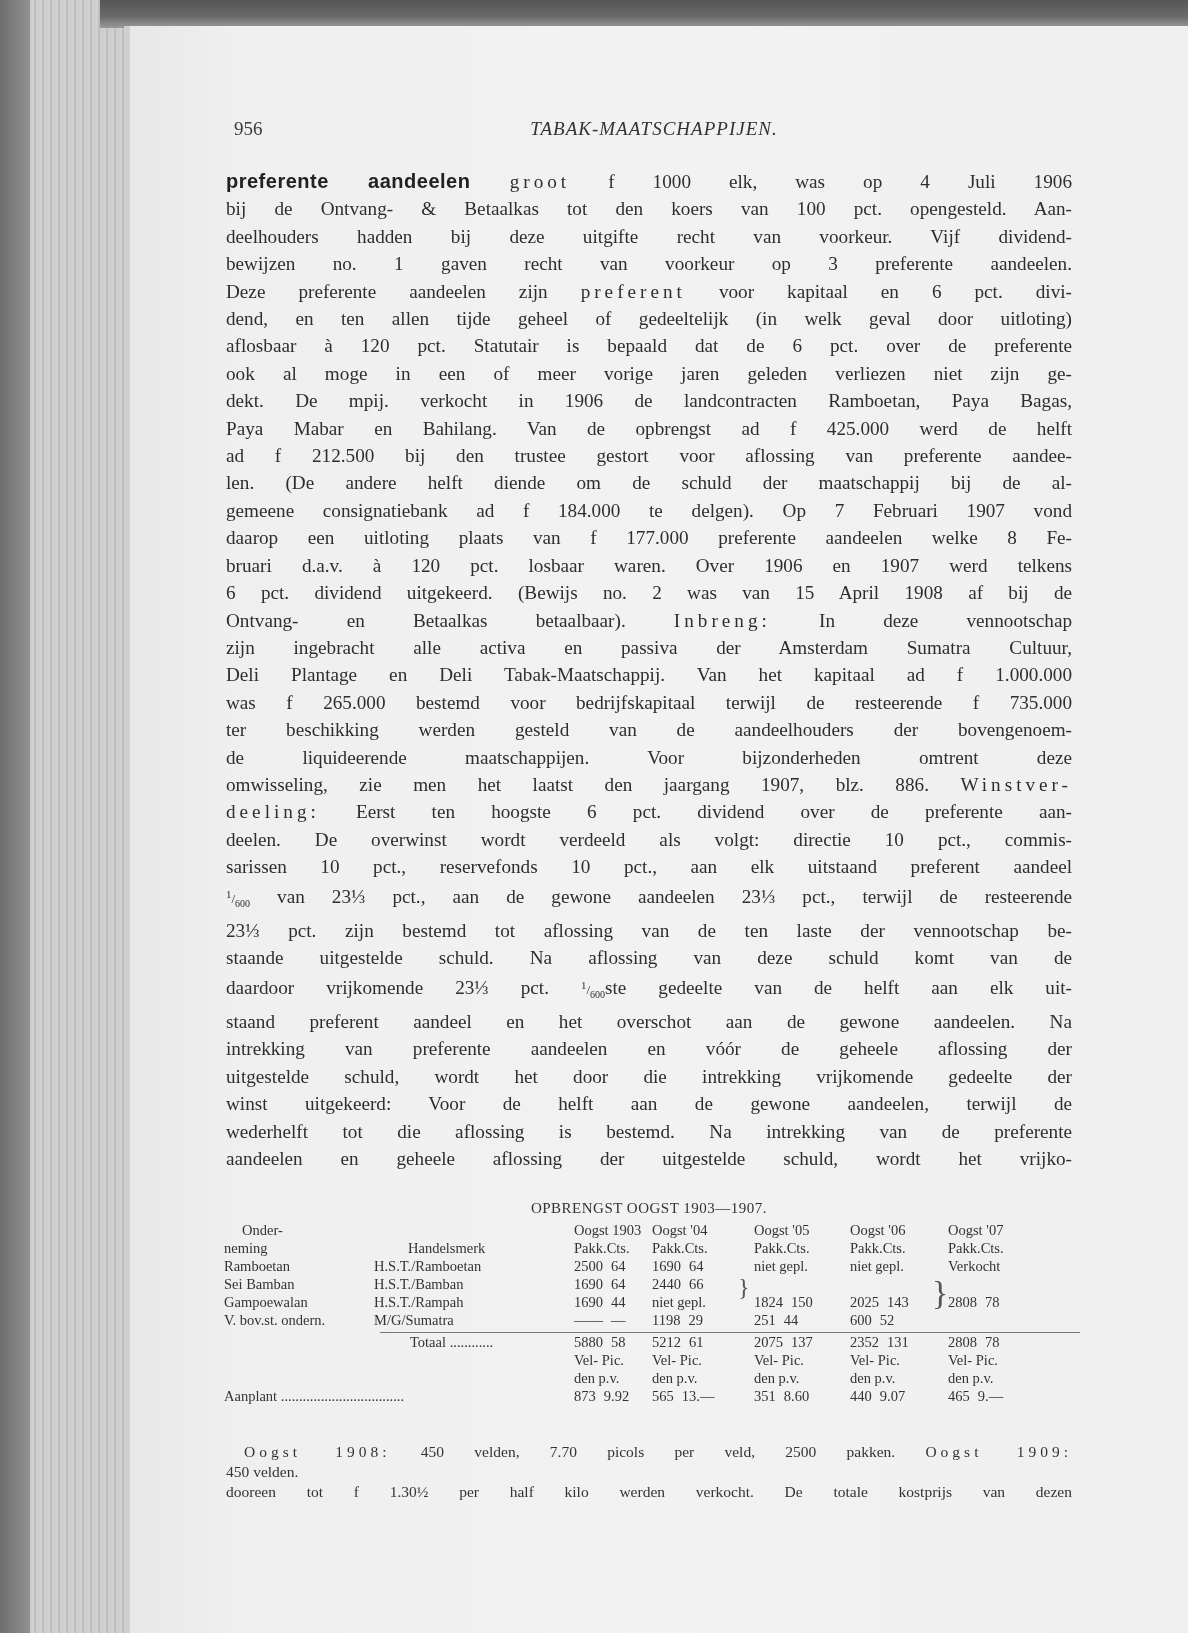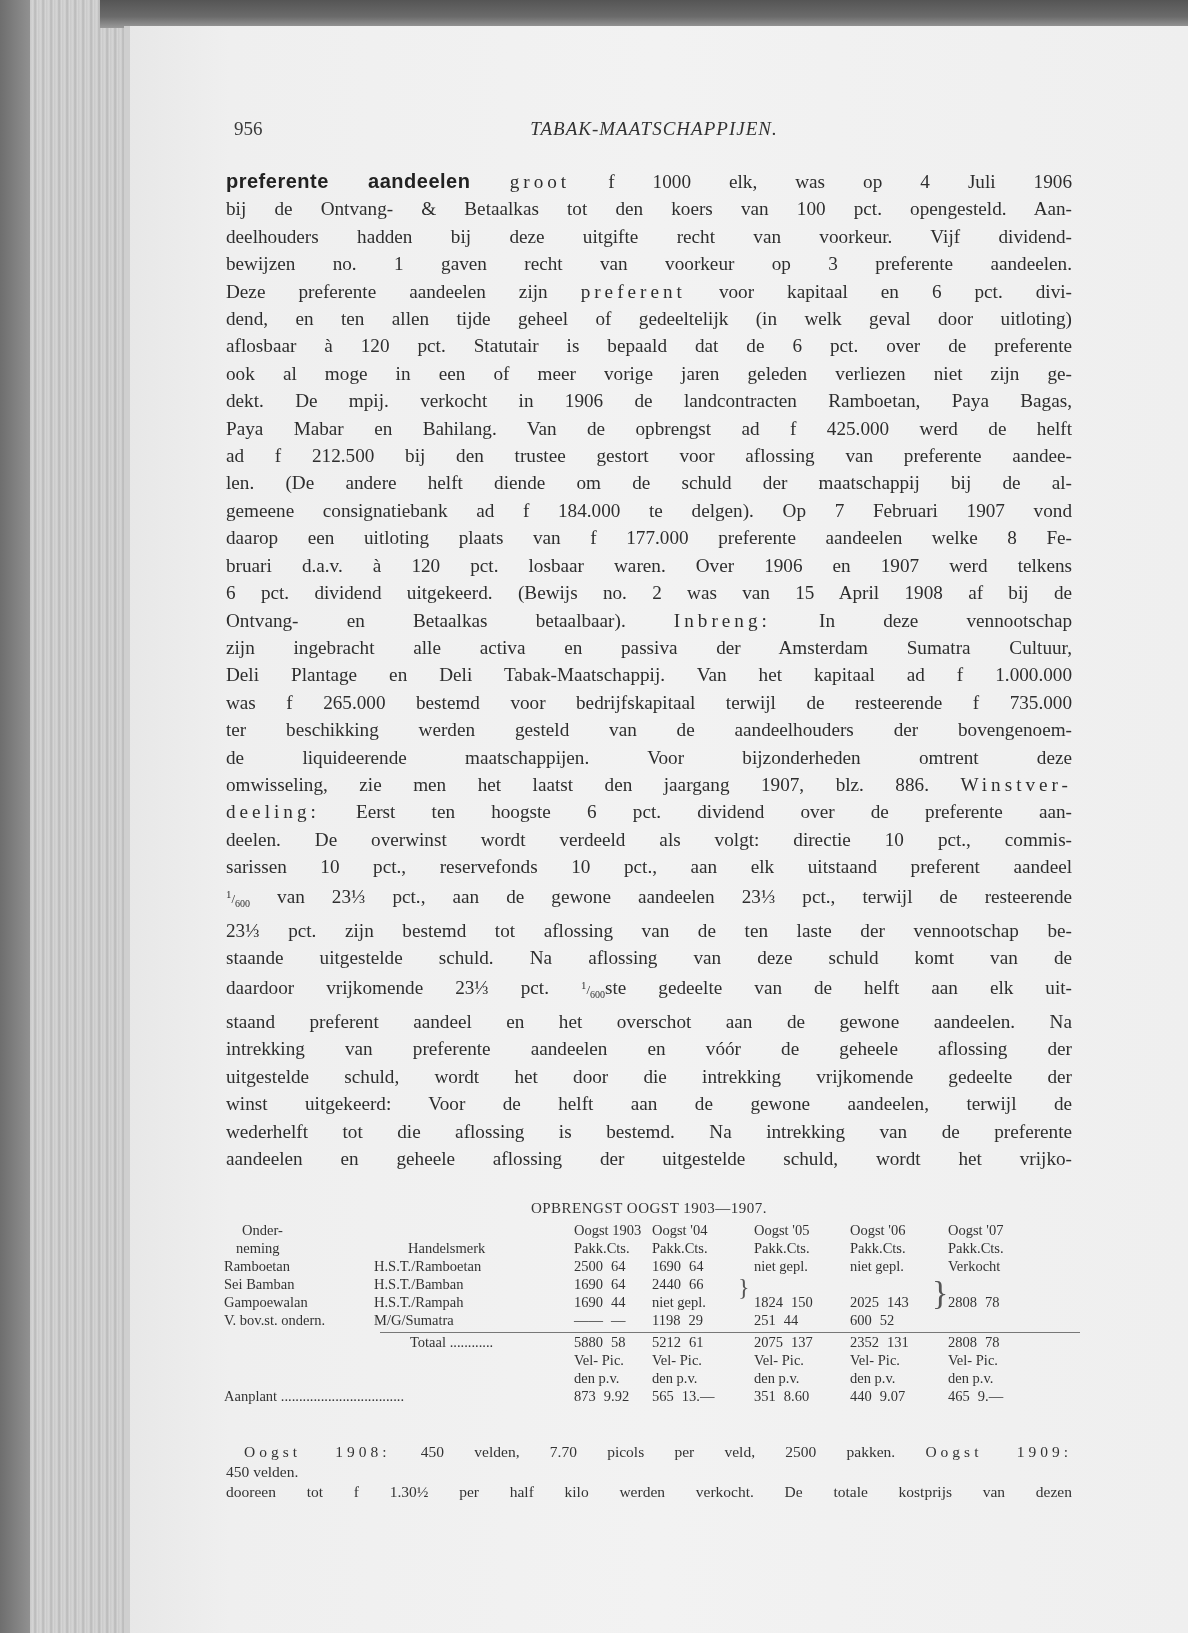--- a/index.html
+++ b/index.html
@@ -147,21 +147,21 @@
 <div class="harvest-table">
   <div class="trow">
     <span class="cell c-name" style="left:22px">Onder-</span>
     <span class="cell c-03">Oogst 1903</span>
     <span class="cell c-04">Oogst '04</span>
     <span class="cell c-05">Oogst '05</span>
     <span class="cell c-06">Oogst '06</span>
     <span class="cell c-07">Oogst '07</span>
   </div>
   <div class="trow">
-    <span class="cell c-name" style="left:16px">neming</span>
+    <span class="cell c-name" style="left:4px">neming</span>
     <span class="cell" style="left:188px">Handelsmerk</span>
     <span class="cell c-03">Pakk.Cts.</span>
     <span class="cell c-04">Pakk.Cts.</span>
     <span class="cell c-05">Pakk.Cts.</span>
     <span class="cell c-06">Pakk.Cts.</span>
     <span class="cell c-07">Pakk.Cts.</span>
   </div>
   <div id="table-body" style="position:relative;">
       <div class="trow">
         <span class="cell c-name">Ramboetan</span>

